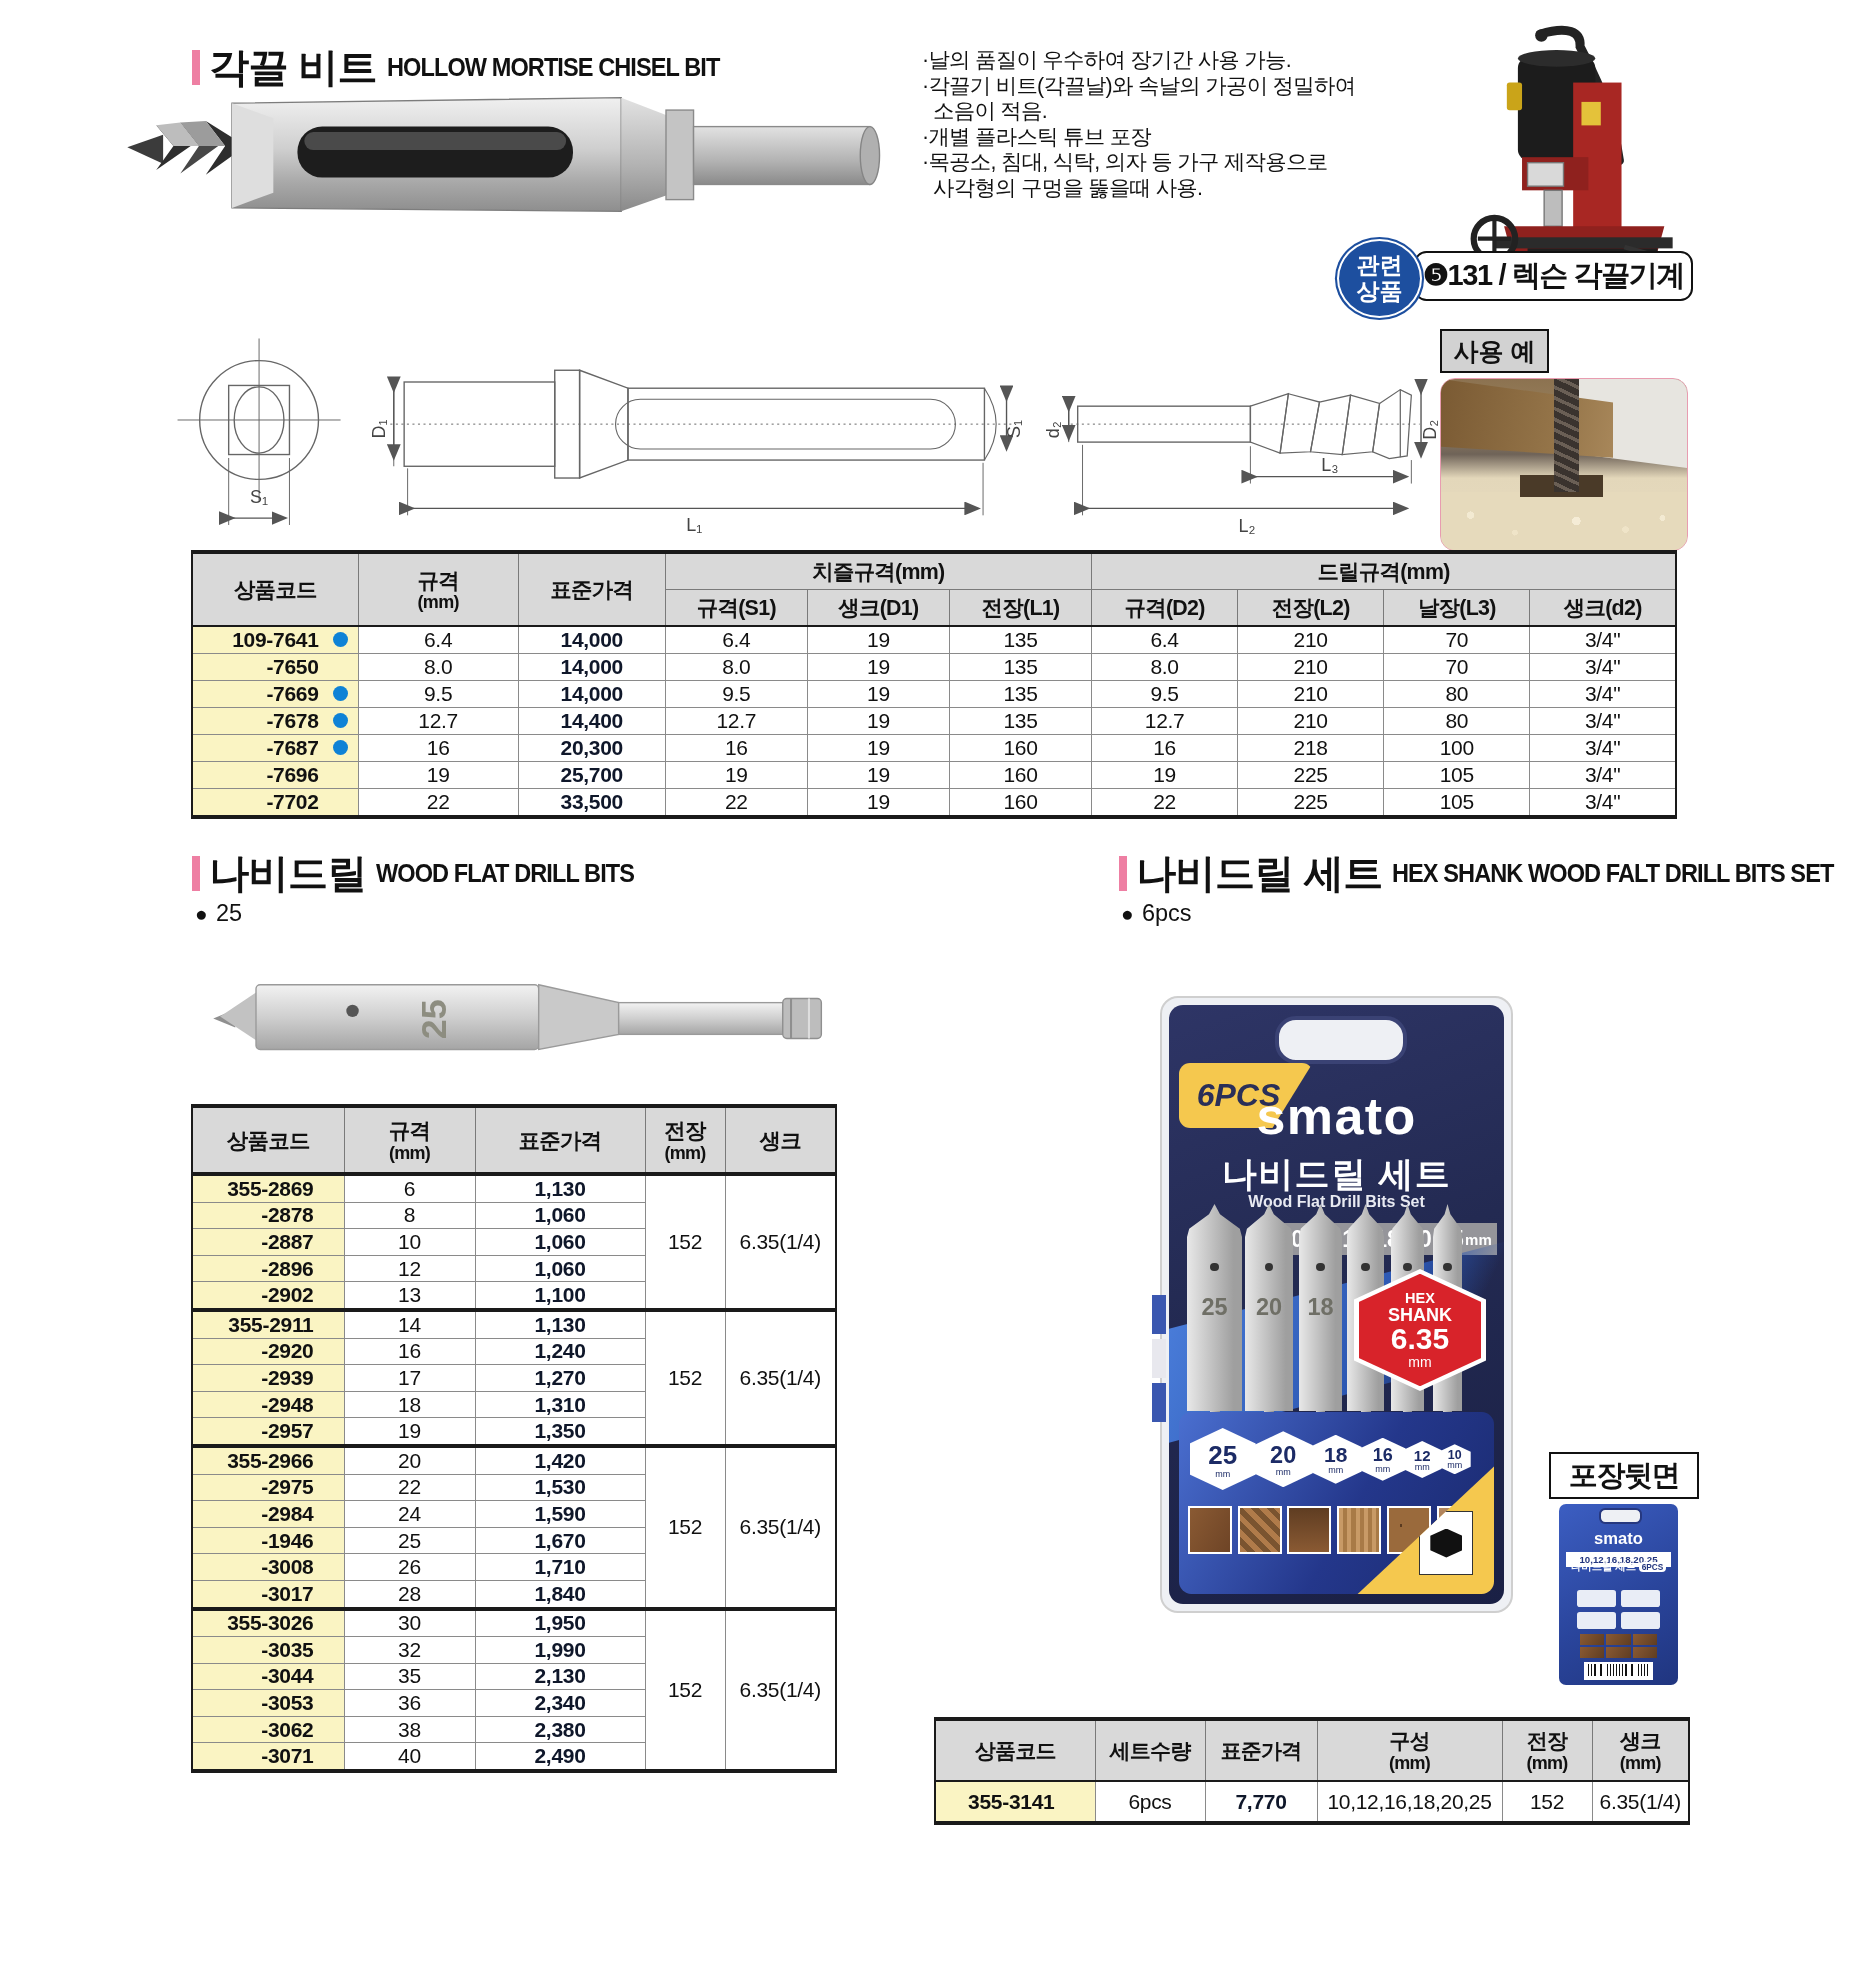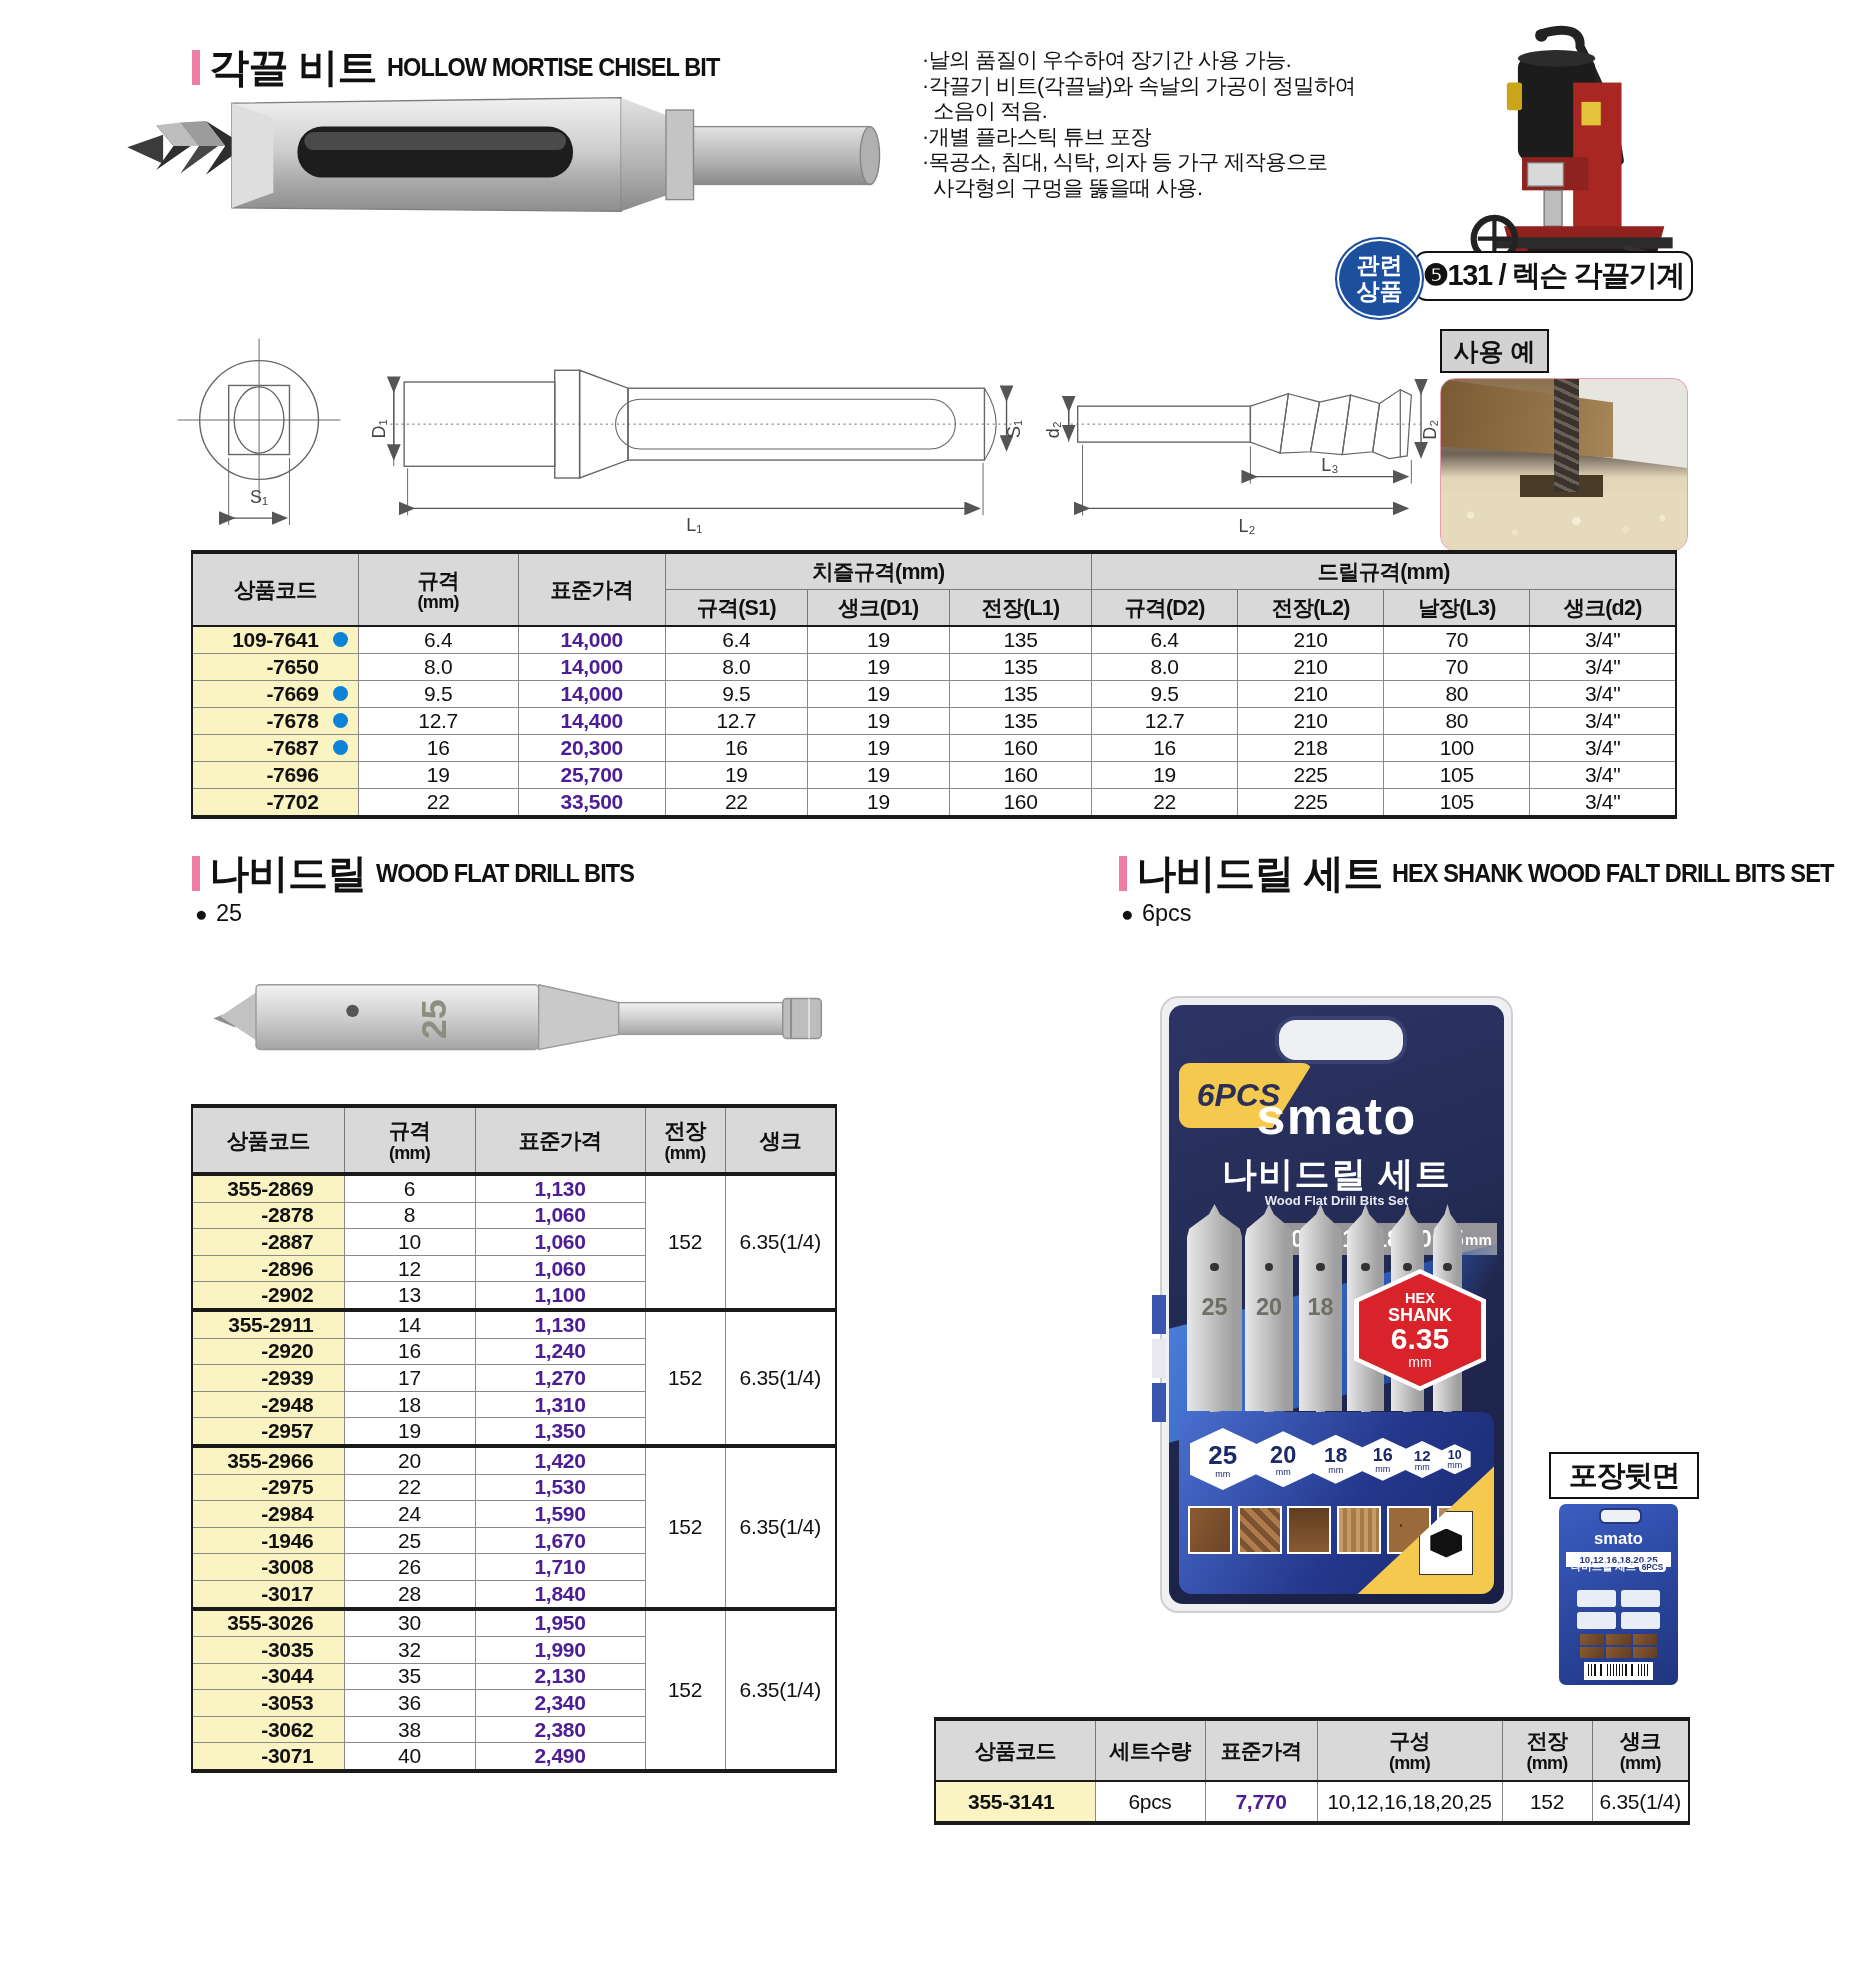--- a/index.html
+++ b/index.html
@@ -48,21 +48,21 @@
                radial-gradient(circle 4.8px at 90% 45%,#f3ead2 60%,transparent 62%),#e6dabc;}
 
   
   table{border-collapse:collapse;table-layout:fixed;background:#fff;}
   th{background:#d9d9d9;font-weight:bold;border:1.4px solid #7a7a7a;padding:0;letter-spacing:-0.7px;}
   td{border:1.4px solid #8a8a8a;text-align:center;padding:0;letter-spacing:-0.3px;}
   .t-outer{border:2.8px solid #1a1a1a;border-top-width:4.8px;border-bottom-width:4.8px;}
   thead{border-bottom:2.8px solid #1a1a1a;}
   .unit{display:block;font-size:18px;font-weight:bold;margin-top:-2.8px;}
   td.code{background:#faf4c3;text-align:right;font-weight:bold;position:relative;}
-  td.price{color:#4c1d95;font-weight:bold;}
+  td.price{color:#0f172a;font-weight:bold;}
   .dot{position:absolute;right:9.7px;top:50%;width:15px;height:15px;margin-top:-7.6px;border-radius:50%;background:#0e82d6;}
 
   #table1{left:191px;top:550px;width:1486px;font-size:21px;}
   #table1 th{font-size:21.4px;height:35px;}
   #table1 td{height:26px;}
   #table1 td.code{padding-right:39px;}
 
   #table2{left:191px;top:1104px;width:644px;font-size:21px;}
   #table2 th{font-size:21.4px;height:64px;}
   #table2 td{height:25.6px;}
@@ -83,21 +83,21 @@
     background:#eef0f4;border:4.1px solid #3a4274;border-radius:21px;}
   .pcs-badge{position:absolute;left:9.7px;top:58px;width:116px;height:65px;background:#f5c84e;
     border-radius:11px;clip-path:polygon(0 0,100% 0,70% 100%,0 100%);
     display:flex;align-items:center;padding-left:18px;
     font-size:32px;font-weight:bold;font-style:italic;color:#2a2f58;}
   .pack-brand{position:absolute;left:0;right:0;top:81px;text-align:center;color:#fff;
     font-size:52px;font-weight:bold;letter-spacing:1.4px;}
   .pack-ko{position:absolute;left:0;right:0;top:146px;text-align:center;color:#fff;
     font-size:35px;font-weight:bold;letter-spacing:1.4px;}
   .pack-en{position:absolute;left:0;right:0;top:188px;text-align:center;color:#e8eaf2;
-    font-size:13px;font-weight:bold;}
+    font-size:16px;font-weight:bold;}
   .pack-band{position:absolute;left:104px;right:7px;top:218px;height:32px;background:#95959a;
     display:flex;align-items:center;justify-content:center;color:#fff;font-size:23px;font-weight:bold;}
   .pack-band .bmm{font-size:15px;margin-left:1.4px;}
   .pack-wash{position:absolute;left:0;right:0;top:228px;height:228px;
     background:linear-gradient(115deg,#4f83e0 0%,#2a55b0 60%,rgba(42,85,176,0) 78%);
     clip-path:polygon(0 42%,100% 4%,100% 52%,0 92%);}
   .bit{position:absolute;}
   .bit-blade{position:absolute;left:0;top:0;background:linear-gradient(90deg,#e8e8e8,#9f9f9f 85%);
     clip-path:polygon(50% 0%,60% 5%,96% 12%,100% 16%,100% 100%,0% 100%,0% 16%,4% 12%,40% 5%);}
   .bit-num{position:absolute;width:100%;text-align:center;top:90px;color:#6f6f66;font-weight:bold;font-size:23.5px;}

